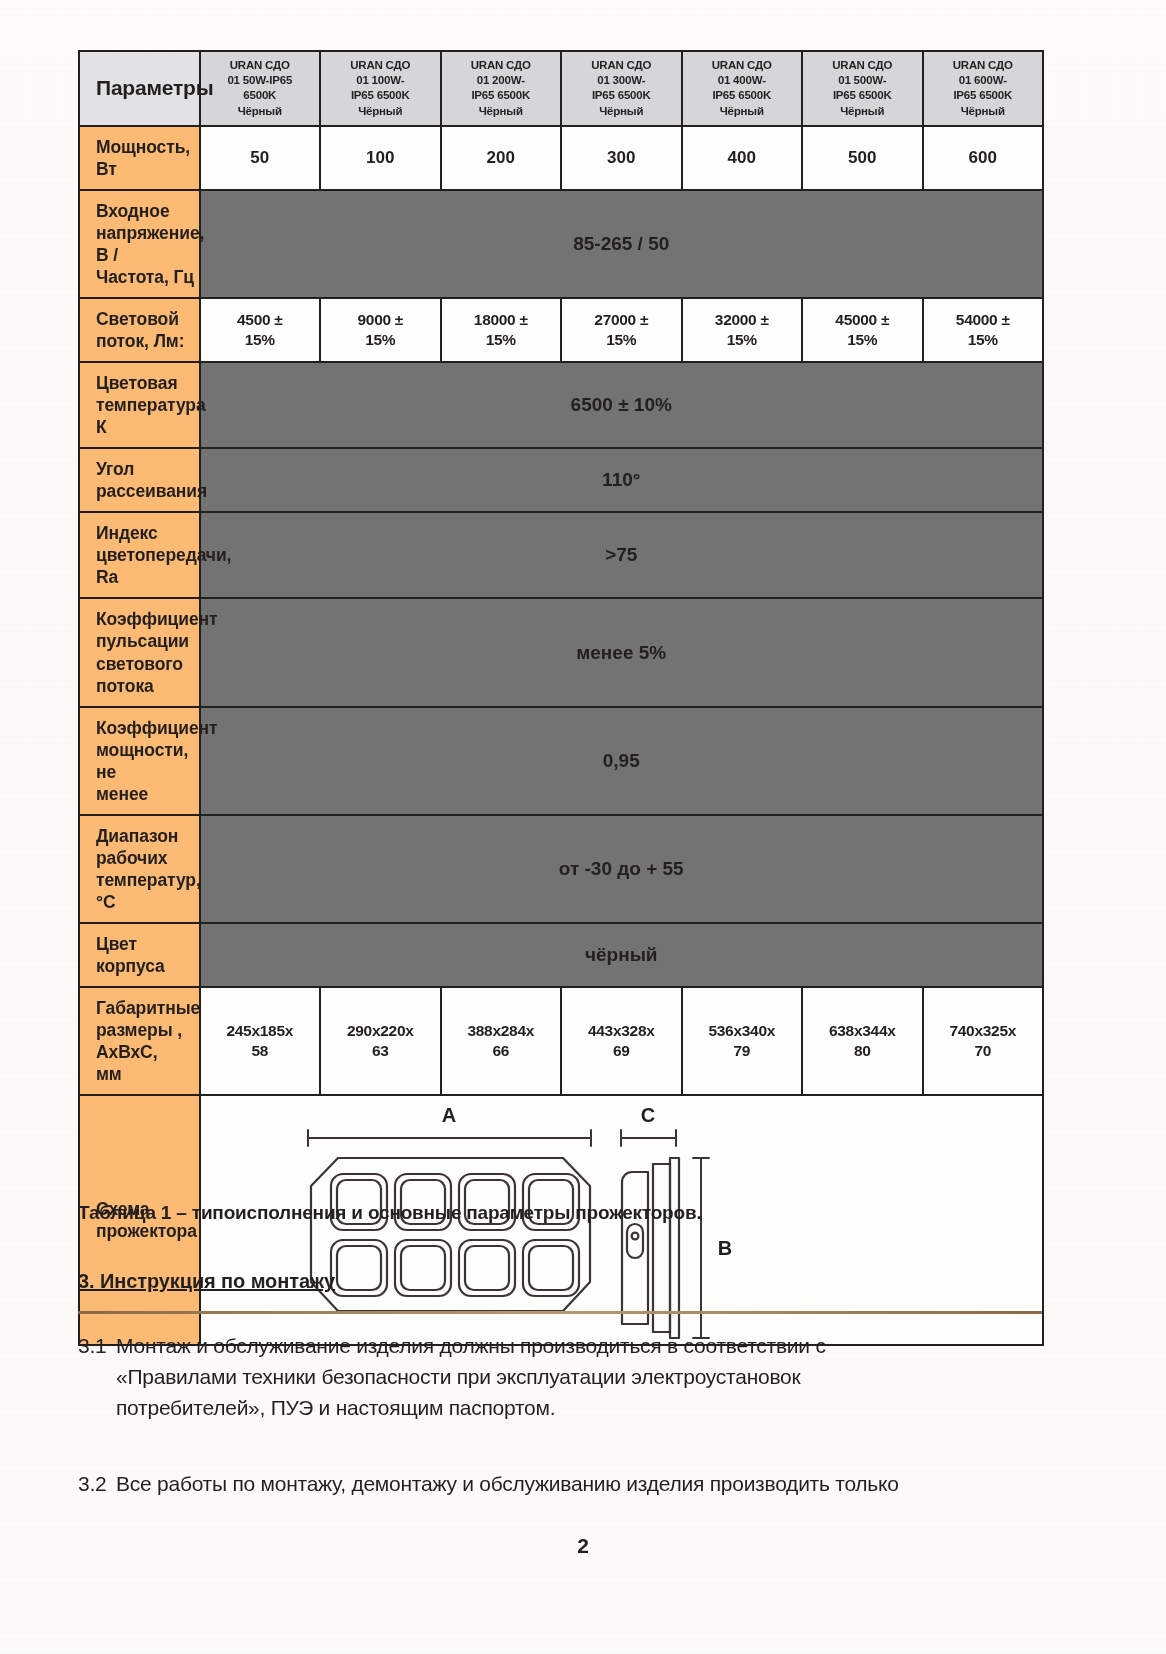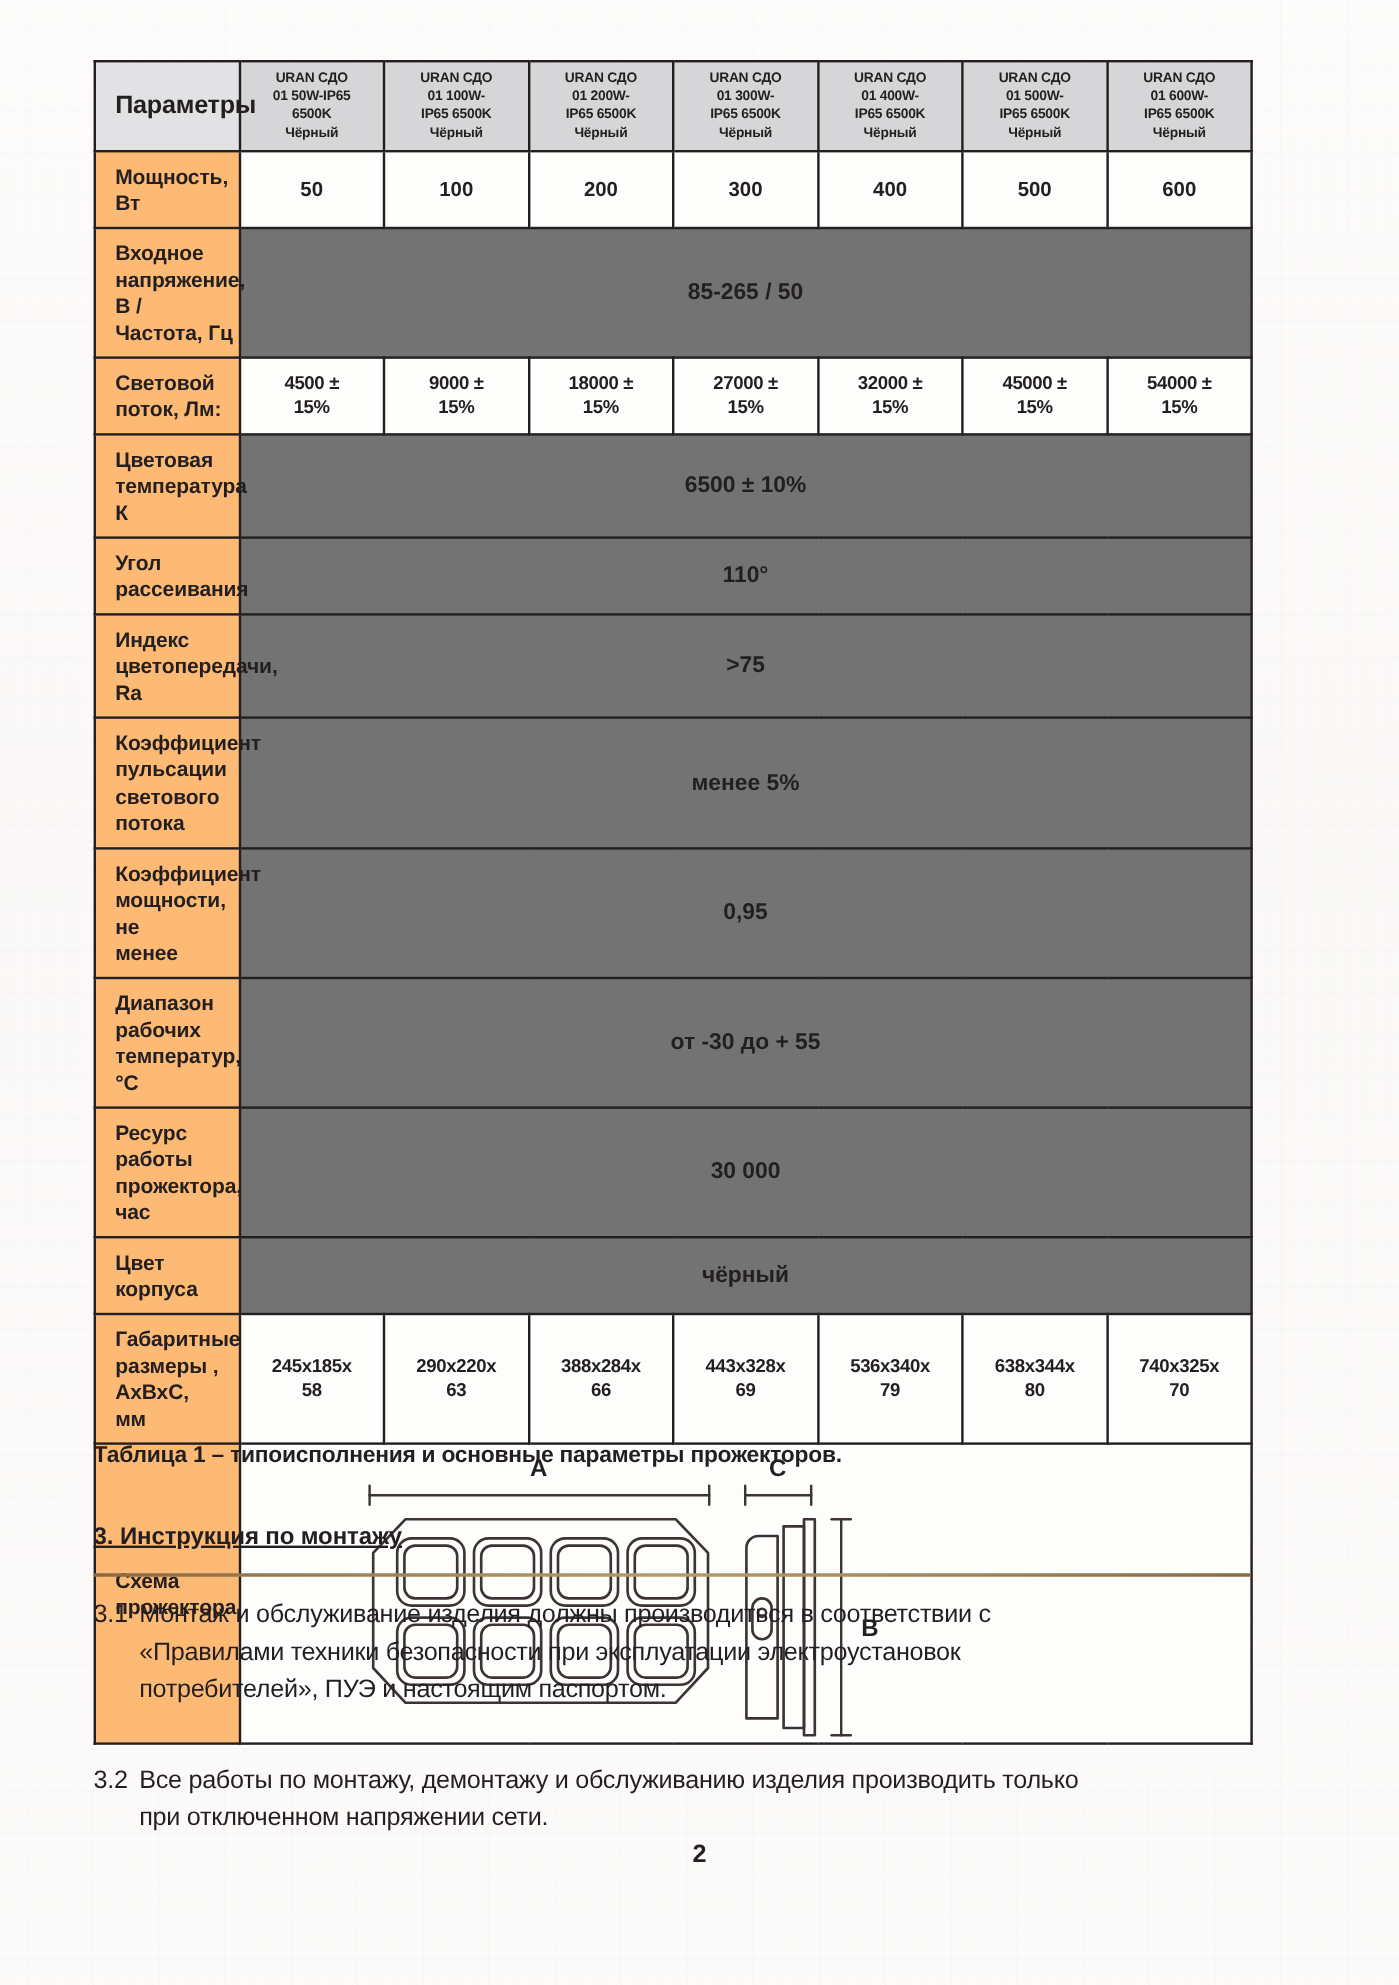--- a/index.html
+++ b/index.html
@@ -298,27 +298,20 @@
       </tr>
 
       <tr>
         <td class="c-param">
           <div>Диапазон рабочих</div>
           <div>температур, °C</div>
         </td>
         <td class="merged" colspan="7">от -30 до + 55</td>
       </tr>
 
-      <tr>
-        <td class="c-param">
-          <div>Ресурс работы прожектора,</div>
-          <div>час</div>
-        </td>
-        <td class="merged" colspan="7">30 000</td>
-      </tr>
 
 
       <tr>
         <td class="c-param">
           <div>Цвет корпуса</div>
         </td>
         <td class="merged" colspan="7">чёрный</td>
       </tr>
 
       <tr>
@@ -437,18 +430,17 @@
   <div class="para" id="para-31">
     <span class="num">3.1</span>
     <span class="body">Монтаж и обслуживание изделия должны производиться в соответствии с</span>
     <span class="cont">«Правилами техники безопасности при эксплуатации электроустановок</span>
     <span class="cont">потребителей», ПУЭ и настоящим паспортом.</span>
   </div>
 
   <div class="para" id="para-32">
     <span class="num">3.2</span>
     <span class="body">Все работы по монтажу, демонтажу и обслуживанию изделия производить только</span>
-    <span class="cont">при отключенном напряжении сети.</span>
   </div>
 
   <div class="page-number">2</div>
 
 </div>
 
 </body></html>

